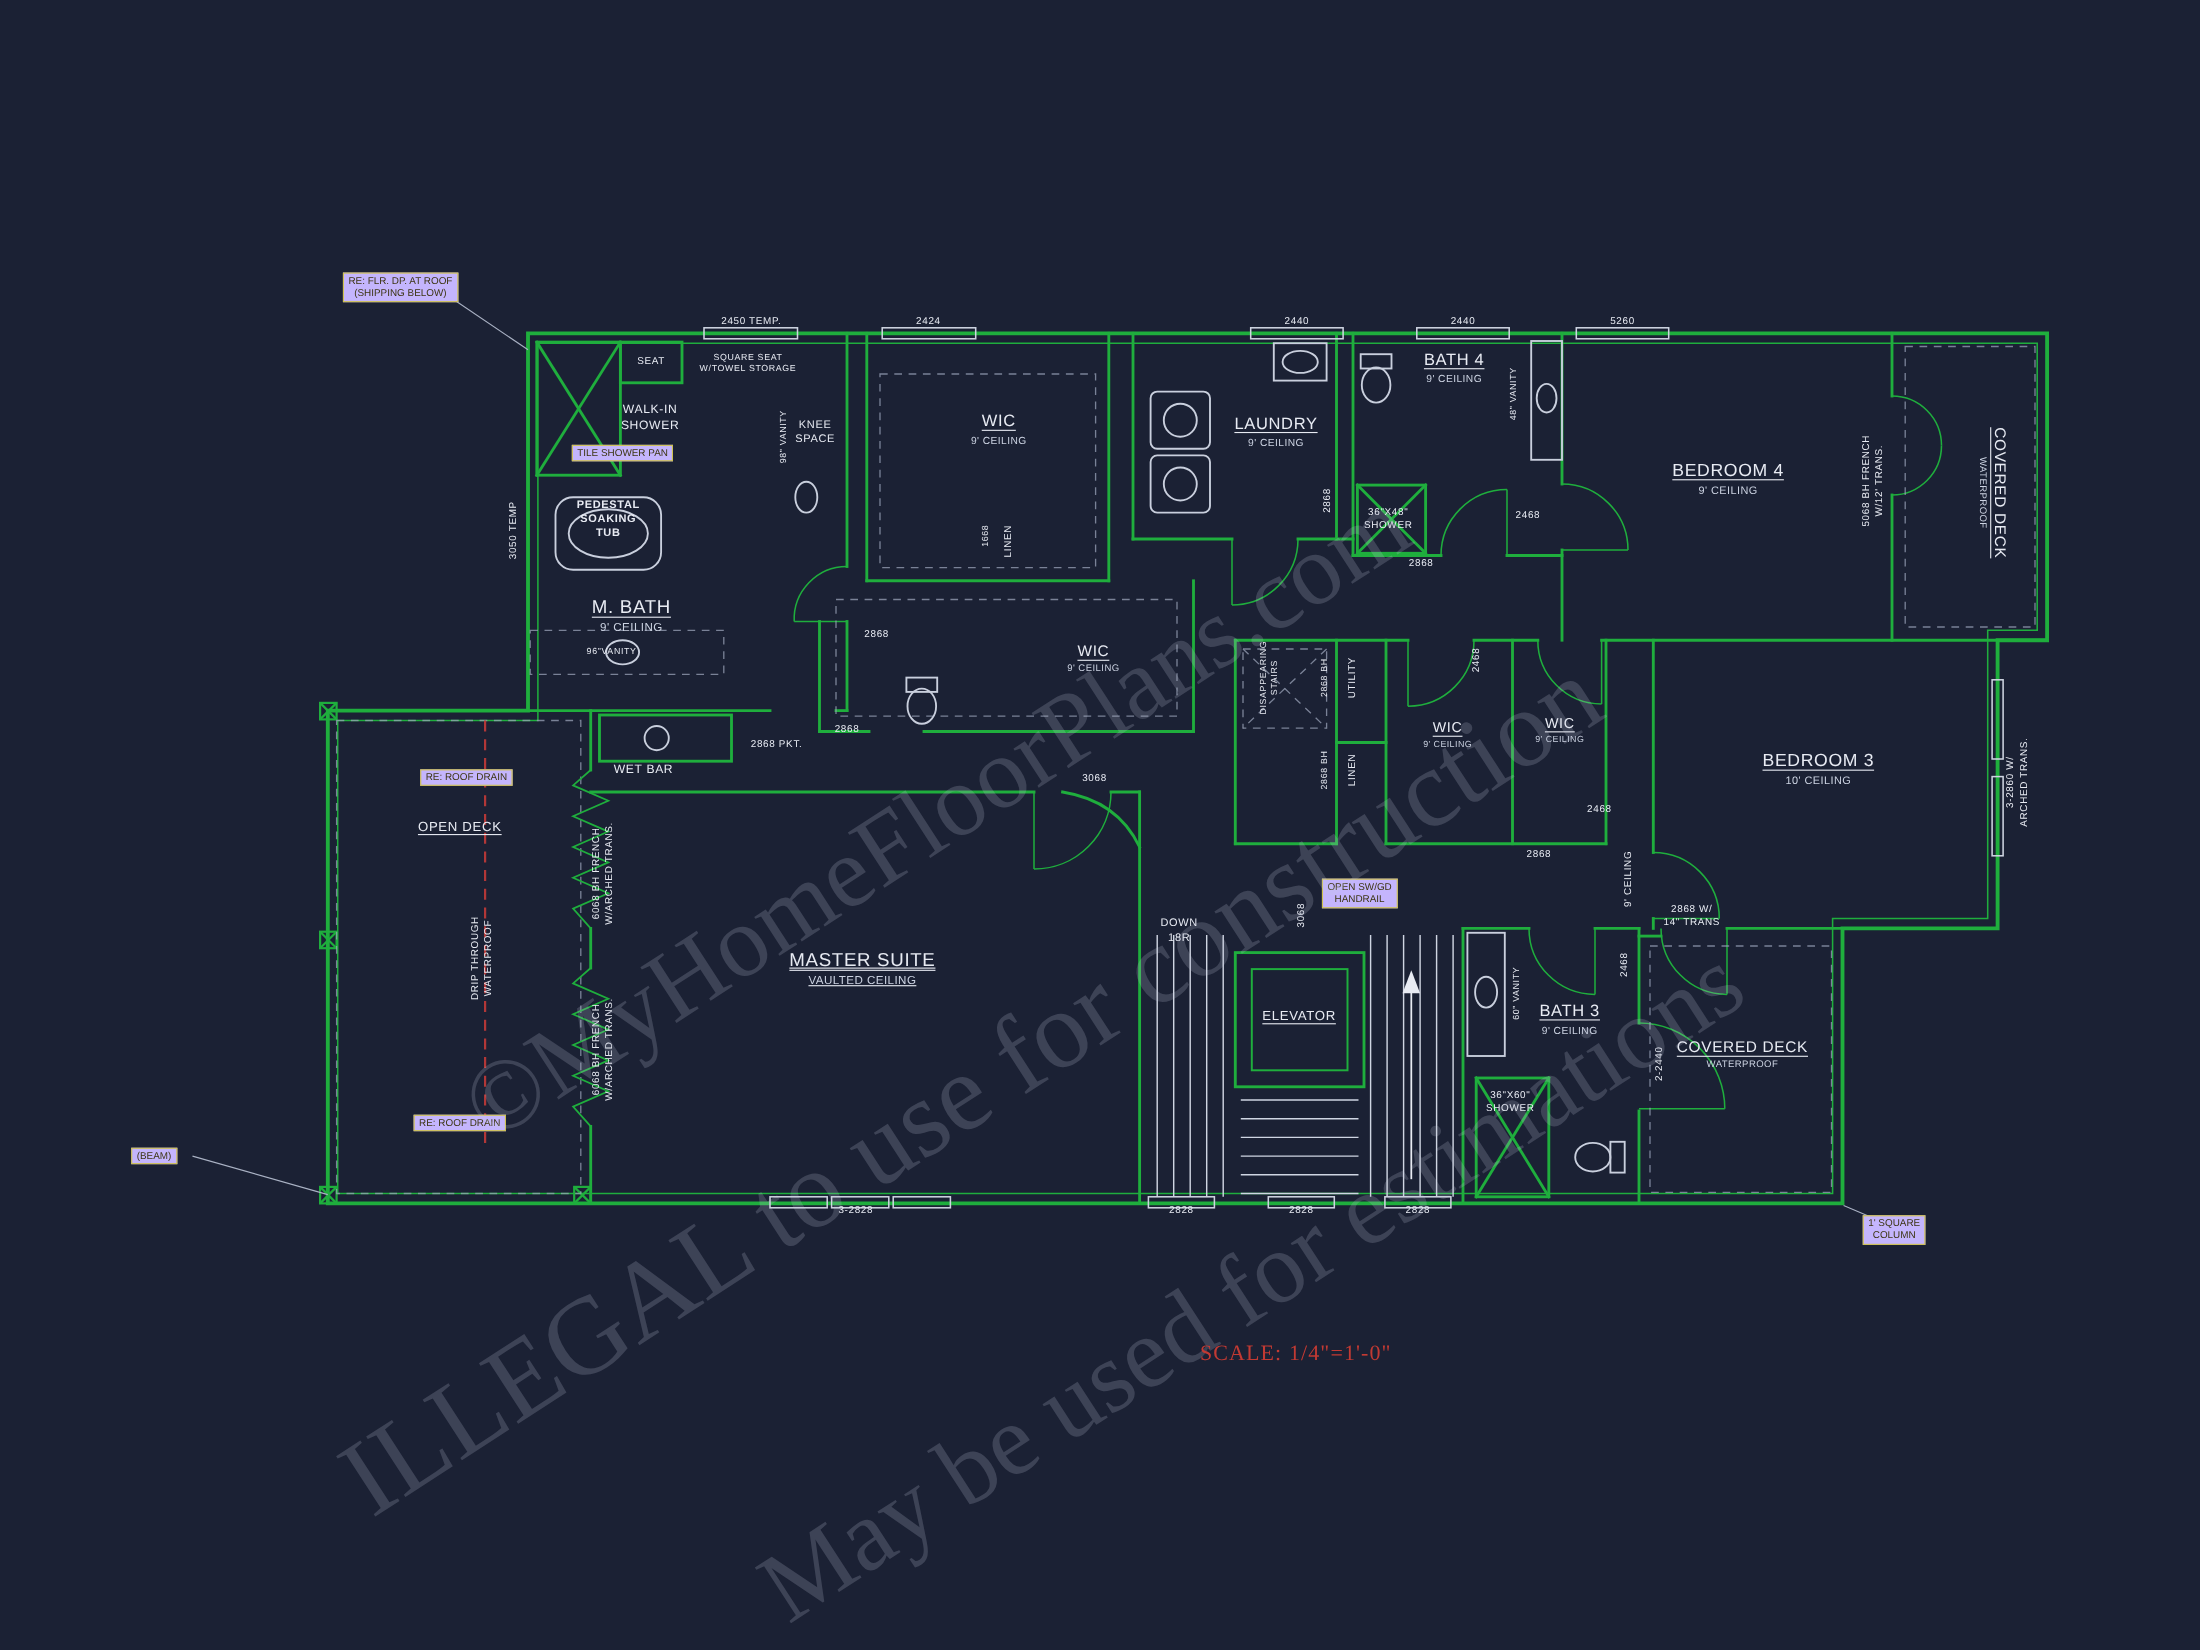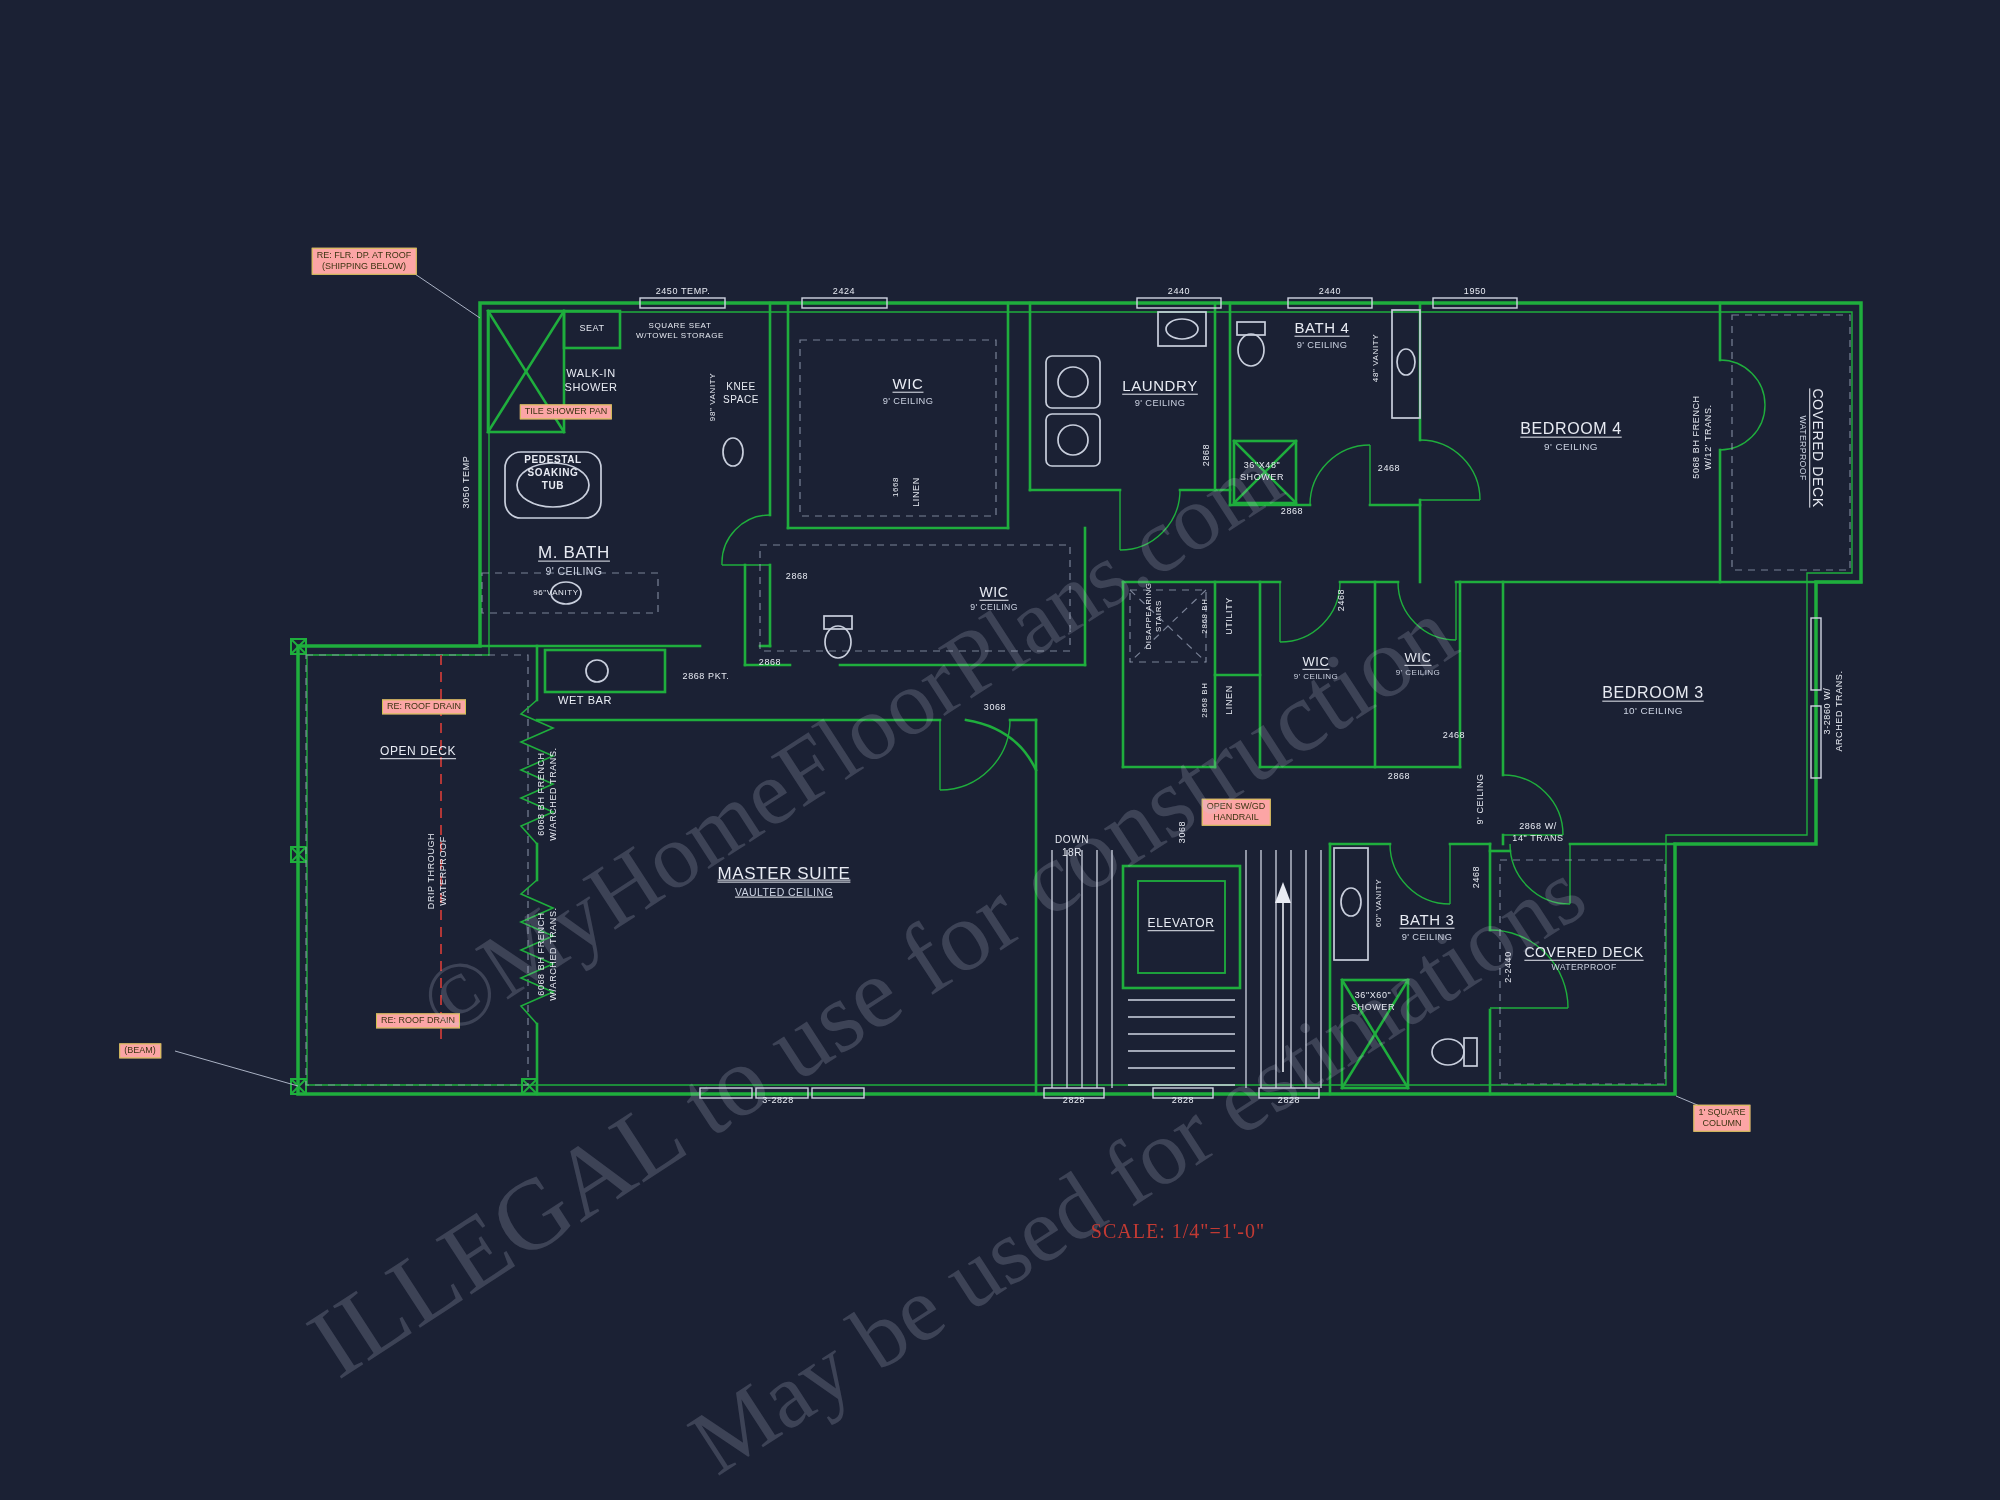--- a/index.html
+++ b/index.html
@@ -4,21 +4,21 @@
 <style>
   html,body{margin:0;padding:0;background:#10141f;}
   .stage{position:relative;width:2000px;height:1500px;background:#1b2134;overflow:hidden;
          font-family:"Liberation Sans",sans-serif;}
   svg.plan{position:absolute;left:0;top:0;z-index:1;}
   .label-layer{position:absolute;left:0;top:0;width:100%;height:100%;z-index:2;}
   .lbl{position:absolute;color:#e8ebf3;text-align:center;line-height:1.3;letter-spacing:.6px;}
   .lbl .t{display:block;white-space:pre-line;}
   .lbl.u .t{text-decoration:underline;text-underline-offset:3px;}
   .lbl .s{display:block;font-size:.62em;color:#ccd3e2;letter-spacing:.4px;margin-top:1px;}
-  .note{position:absolute;background:#fca5a5;color:#3c3512;border:1px solid #cfc24f;
+  .note{position:absolute;background:#c4b5fd;color:#3c3512;border:1px solid #cfc24f;
         padding:1px 4px;font-size:9px;line-height:1.25;text-align:center;white-space:pre-line;
         transform:translate(-50%,-50%);z-index:2;}
   .wm{position:absolute;z-index:3;color:rgba(198,206,224,0.20);
       font-family:"Liberation Serif",serif;white-space:nowrap;transform-origin:0 50%;
       transform:rotate(-33deg);pointer-events:none;}
   .wm1{left:430px;top:960px;font-size:92px;}
   .wm2{left:320px;top:1295px;font-size:100px;}
   .wm3{left:700px;top:1398px;font-size:92px;}
   .title{position:absolute;left:1065px;top:1189px;transform:translate(-50%,-50%);z-index:4;
          color:#c23a33;font-family:"Liberation Serif",serif;font-size:36px;letter-spacing:2px;
@@ -410,21 +410,21 @@
       <div class="lbl" style="left: 844px; top: 292px; font-size: 9px; transform: translate(-50%, -50%) rotate(0deg);">
         <span class="t">2424</span>
       </div>
       <div class="lbl" style="left: 1179px; top: 292px; font-size: 9px; transform: translate(-50%, -50%) rotate(0deg);">
         <span class="t">2440</span>
       </div>
       <div class="lbl" style="left: 1330px; top: 292px; font-size: 9px; transform: translate(-50%, -50%) rotate(0deg);">
         <span class="t">2440</span>
       </div>
       <div class="lbl" style="left: 1475px; top: 292px; font-size: 9px; transform: translate(-50%, -50%) rotate(0deg);">
-        <span class="t">1950</span>
+        <span class="t">5260</span>
       </div>
       <div class="lbl" style="left: 1389px; top: 469px; font-size: 9px; transform: translate(-50%, -50%) rotate(0deg);">
         <span class="t">2468</span>
       </div>
       <div class="lbl" style="left: 1292px; top: 512px; font-size: 9px; transform: translate(-50%, -50%) rotate(0deg);">
         <span class="t">2868</span>
       </div>
       <div class="lbl" style="left: 797px; top: 577px; font-size: 9px; transform: translate(-50%, -50%) rotate(0deg);">
         <span class="t">2868</span>
       </div>

